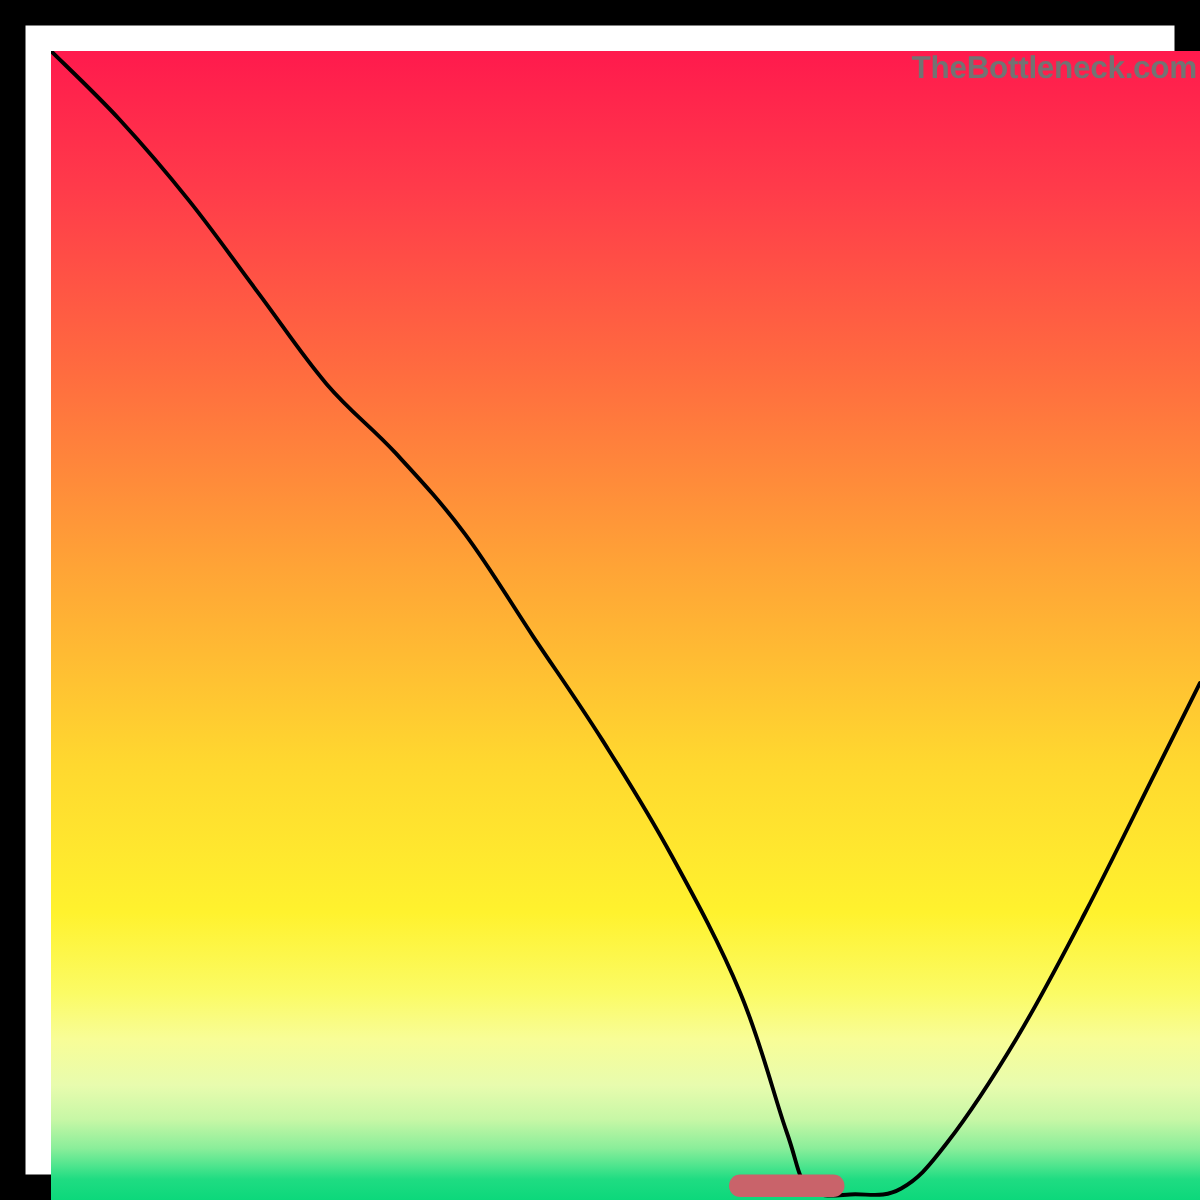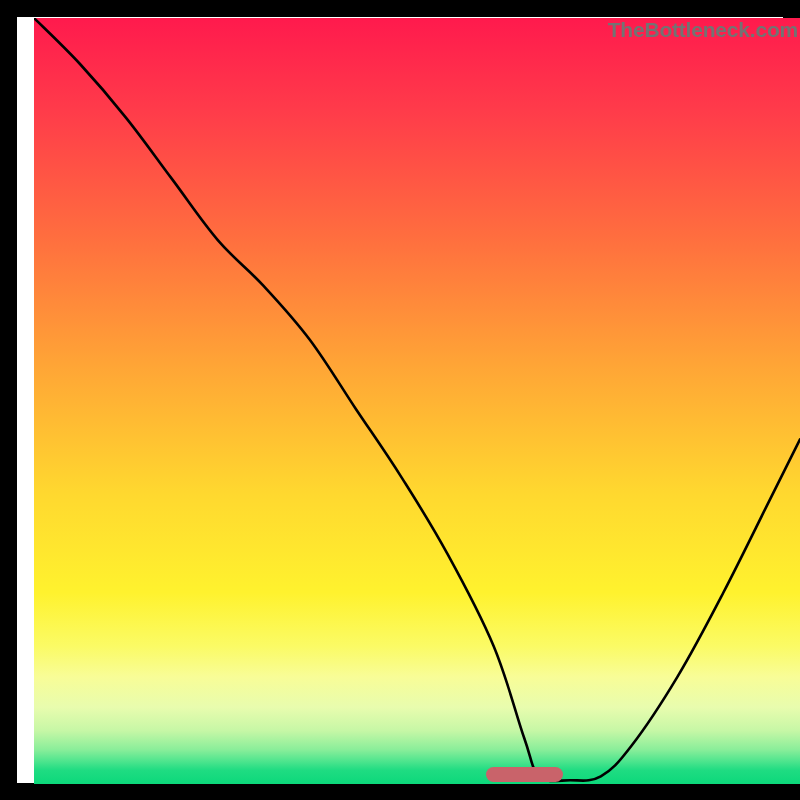--- a/index.html
+++ b/index.html
@@ -14,21 +14,21 @@
     position: absolute;
     top: 0;
     left: 0;
     width: 800px;
     height: 800px;
     border: 17px solid #000000;
     box-sizing: border-box;
   }
   .plot-area {
     position: absolute;
-    top: 1px;
+    top: 17px;
     left: 17px;
     width: 766px;
     height: 766px;
     overflow: hidden;
   }
   .watermark {
     position: absolute;
     top: 0;
     right: 2px;
     font-family: Arial, Helvetica, sans-serif;

